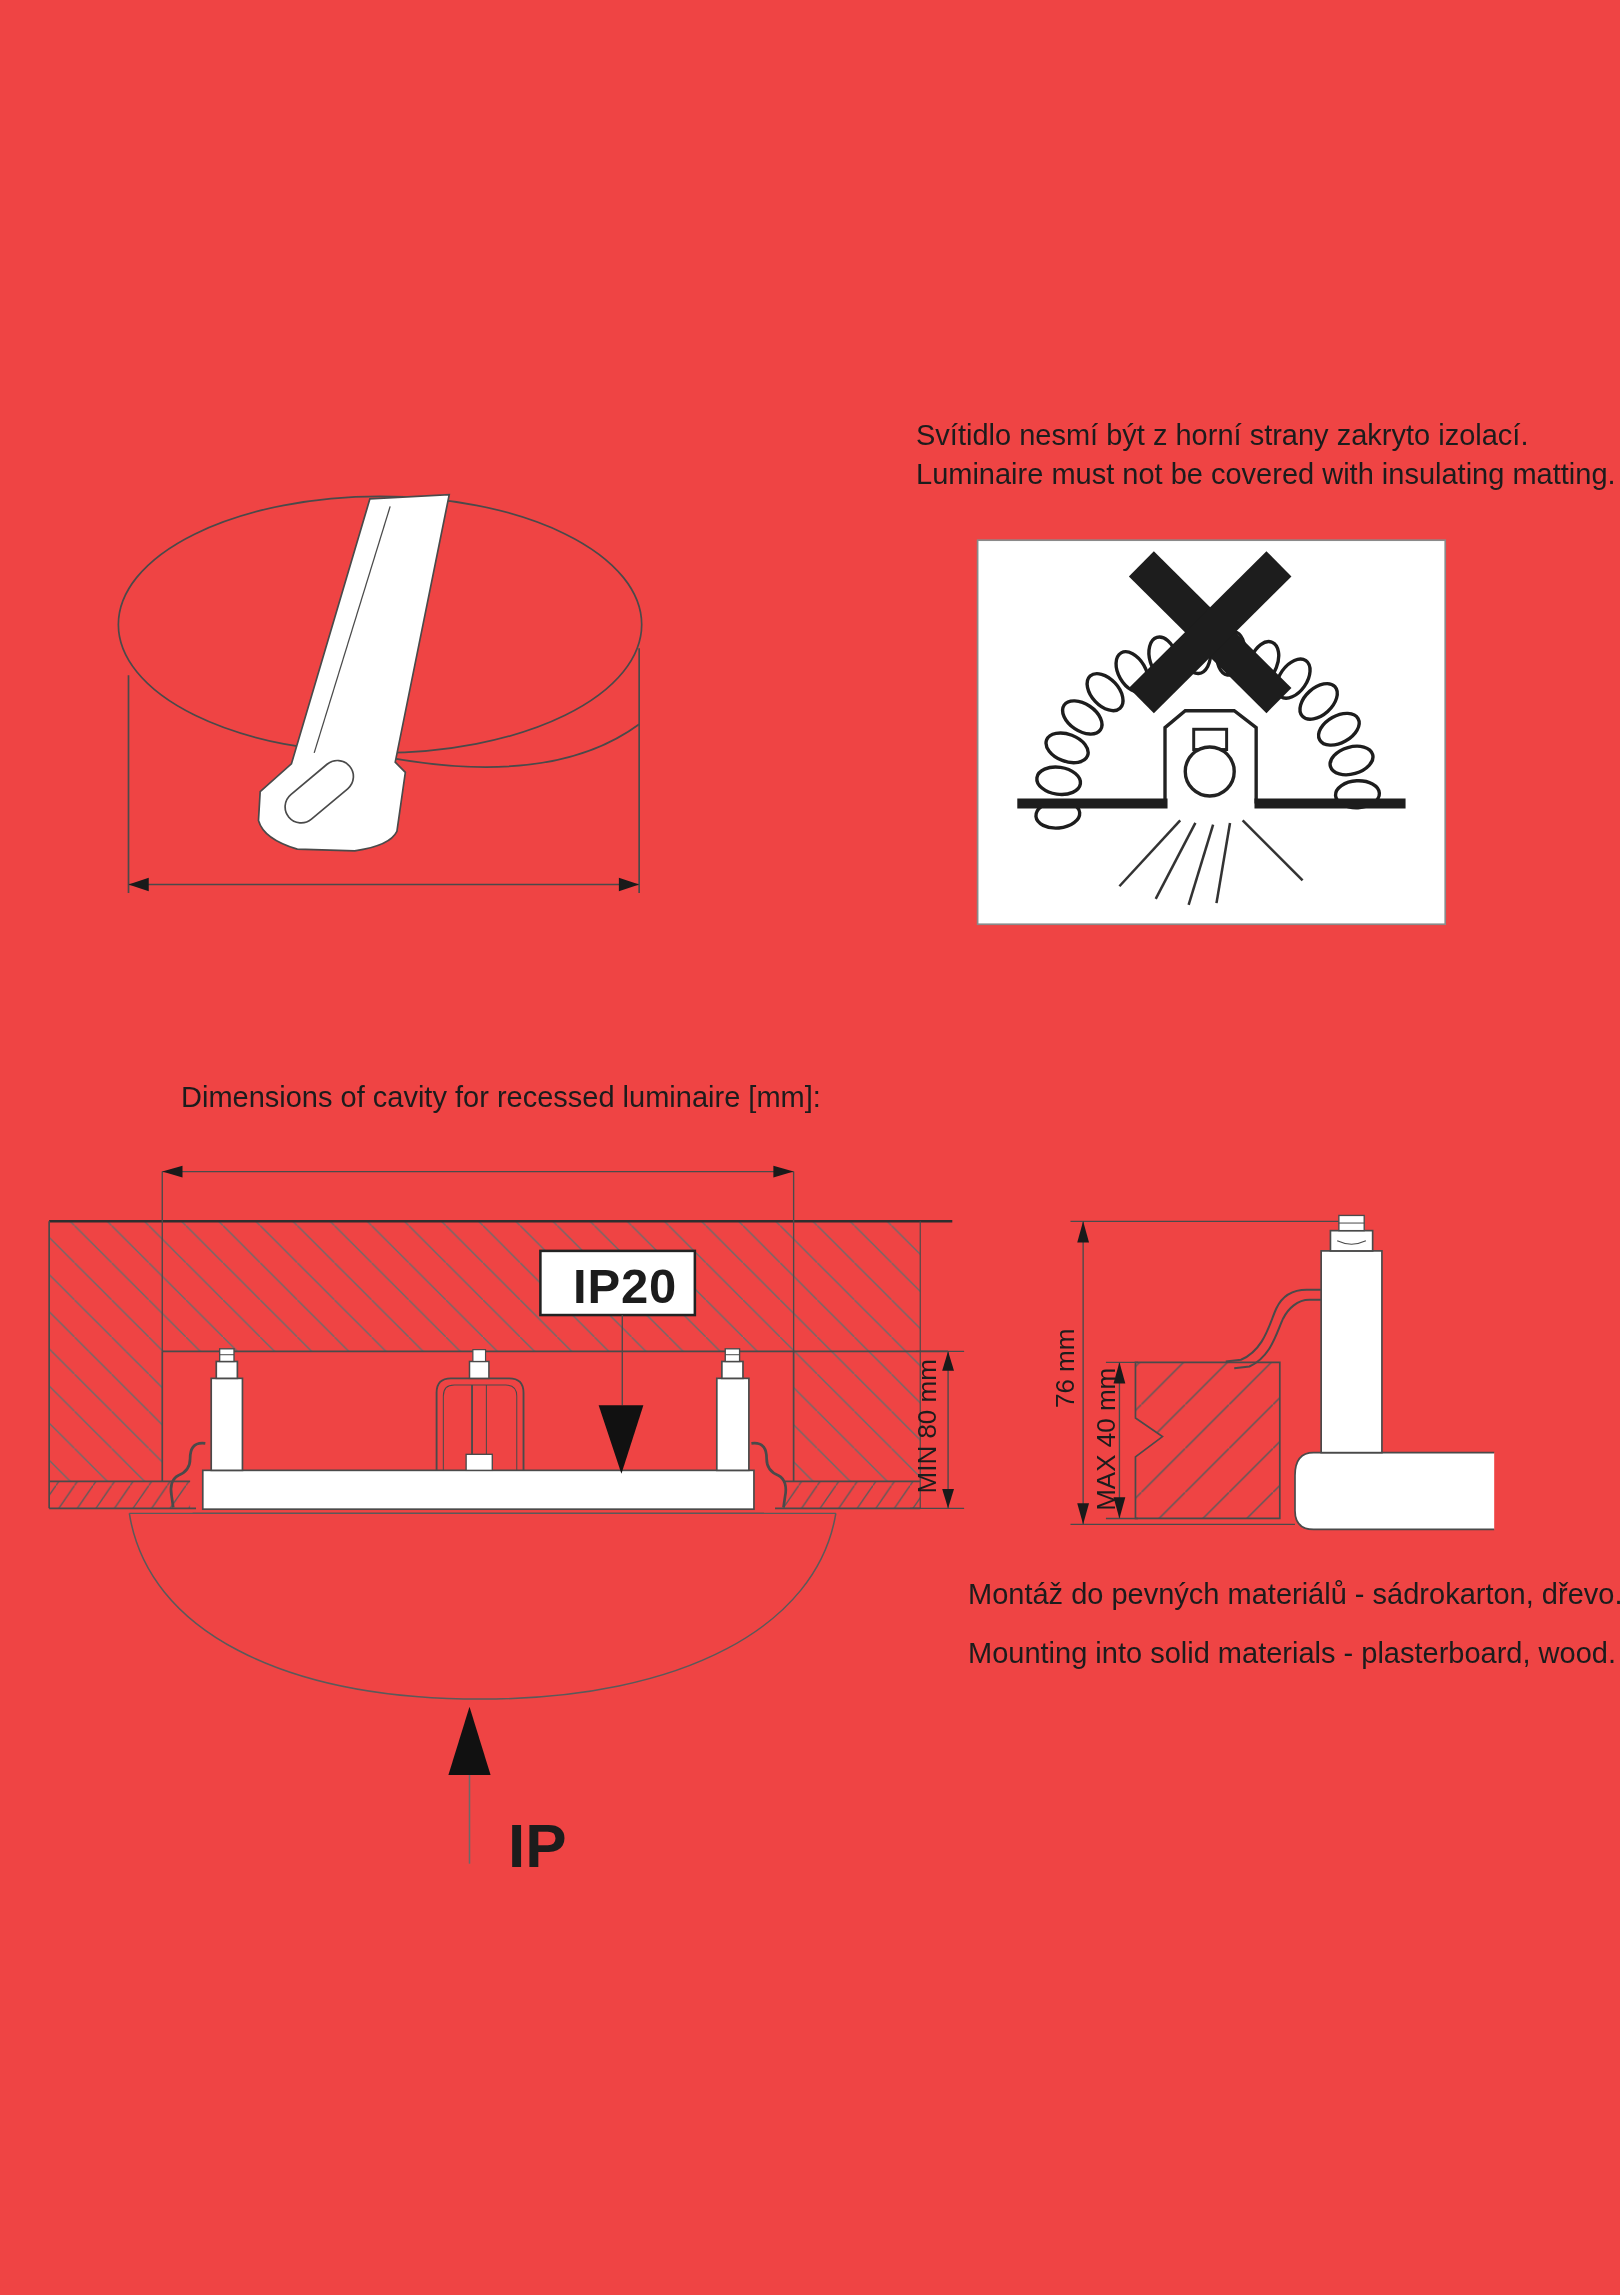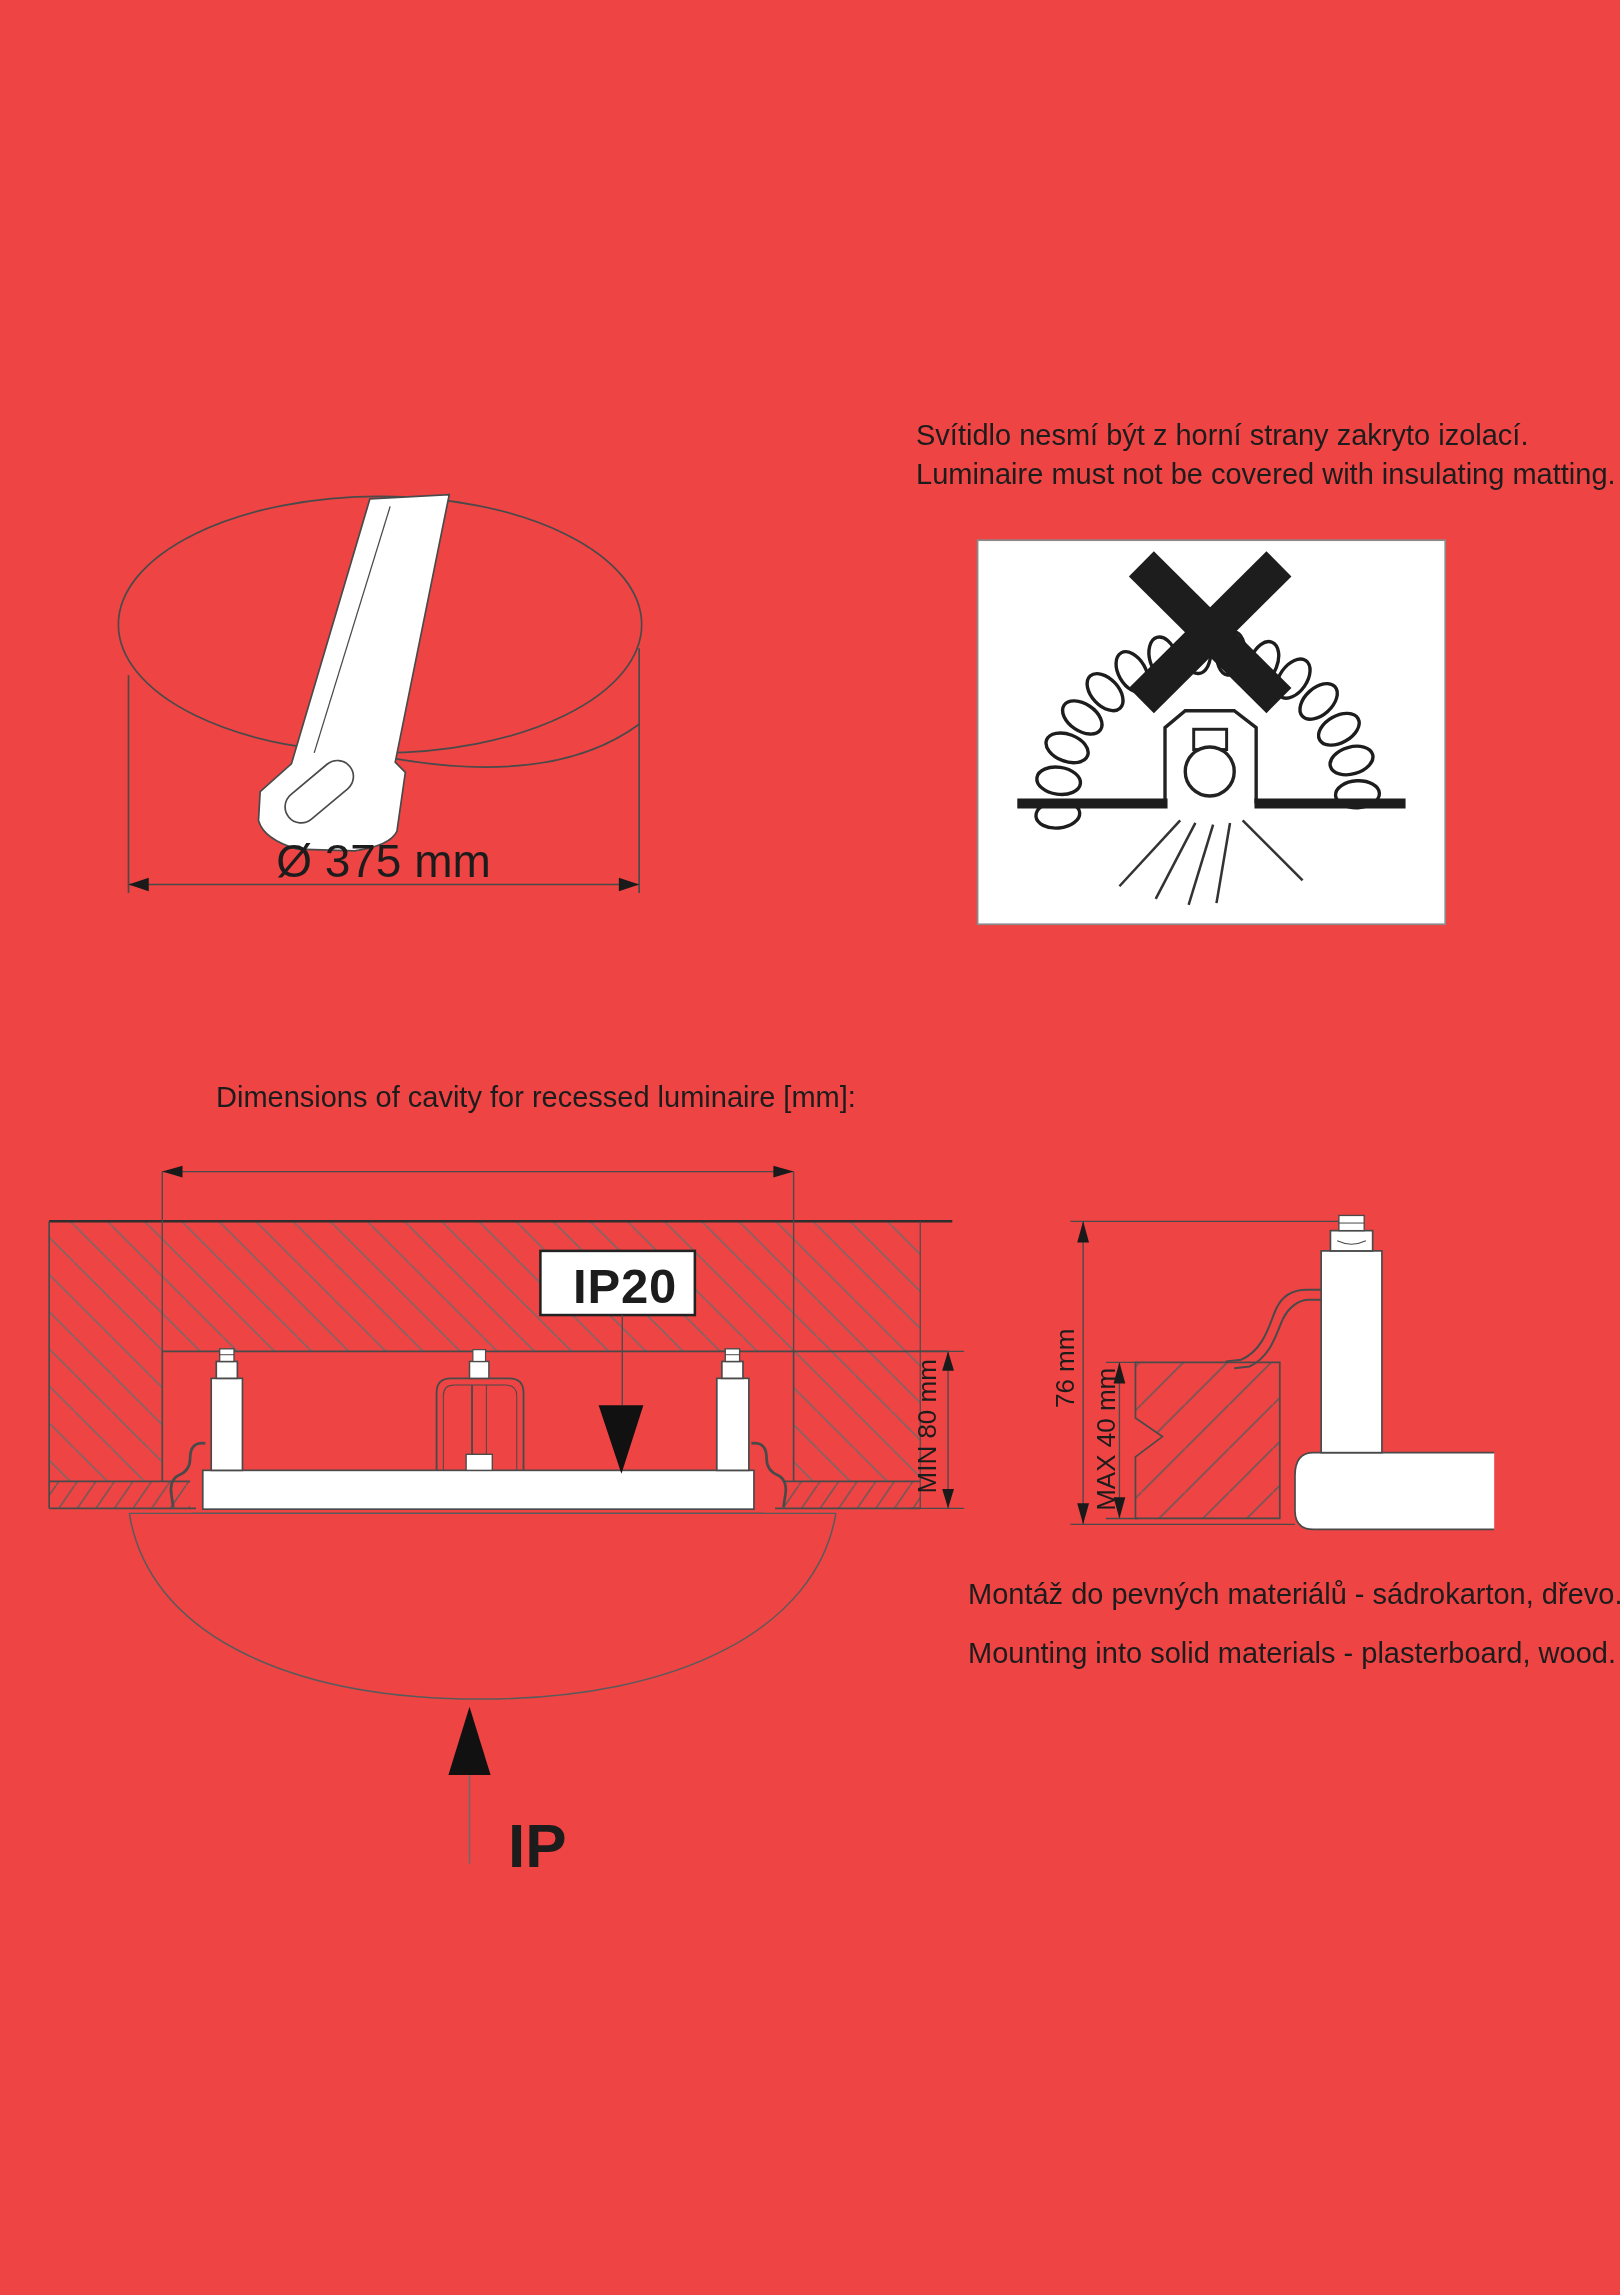--- a/index.html
+++ b/index.html
@@ -216,23 +216,22 @@
         <rect x="1586" y="1440" width="30" height="18" stroke-width="1.6"></rect>
         <path d="M1586 1449 L1616 1449" stroke-width="1.2" fill="none"></path>
         <path d="M1584 1470 Q1601 1478 1618 1470" stroke-width="1.2" fill="none"></path>
       </g>
     </g>
   </svg>
 
   <div class="lbl note" style="left:916px;top:420px;">Svítidlo nesmí být z horní strany zakryto izolací.</div>
   <div class="lbl note" style="left:916px;top:459px;">Luminaire must not be covered with insulating matting.</div>
 
-  <div class="lbl big center" style="left:128px;top:836px;width:511px;">Ø 375 mm</div>
-
-  <div class="lbl note" style="left:216px;top:1082px;">Dimensions of cavity for recessed luminaire [mm]:</div>
+
+  <div class="lbl note" style="left:181px;top:1082px;">Dimensions of cavity for recessed luminaire [mm]:</div>
 
 
   <div class="lbl ip20" style="left:548px;top:1260px;width:154px;">IP20</div>
 
   <div class="lbl rot" style="left:843px;top:1412px;width:169px;">MIN 80 mm</div>
   <div class="lbl rot" style="left:981px;top:1354px;width:169px;">76 mm</div>
   <div class="lbl rot" style="left:1022px;top:1425px;width:169px;">MAX 40 mm</div>
 
   <div class="lbl note" style="left:968px;top:1579px;">Montáž do pevných materiálů - sádrokarton, dřevo.</div>
   <div class="lbl note" style="left:968px;top:1638px;">Mounting into solid materials - plasterboard, wood.</div>

